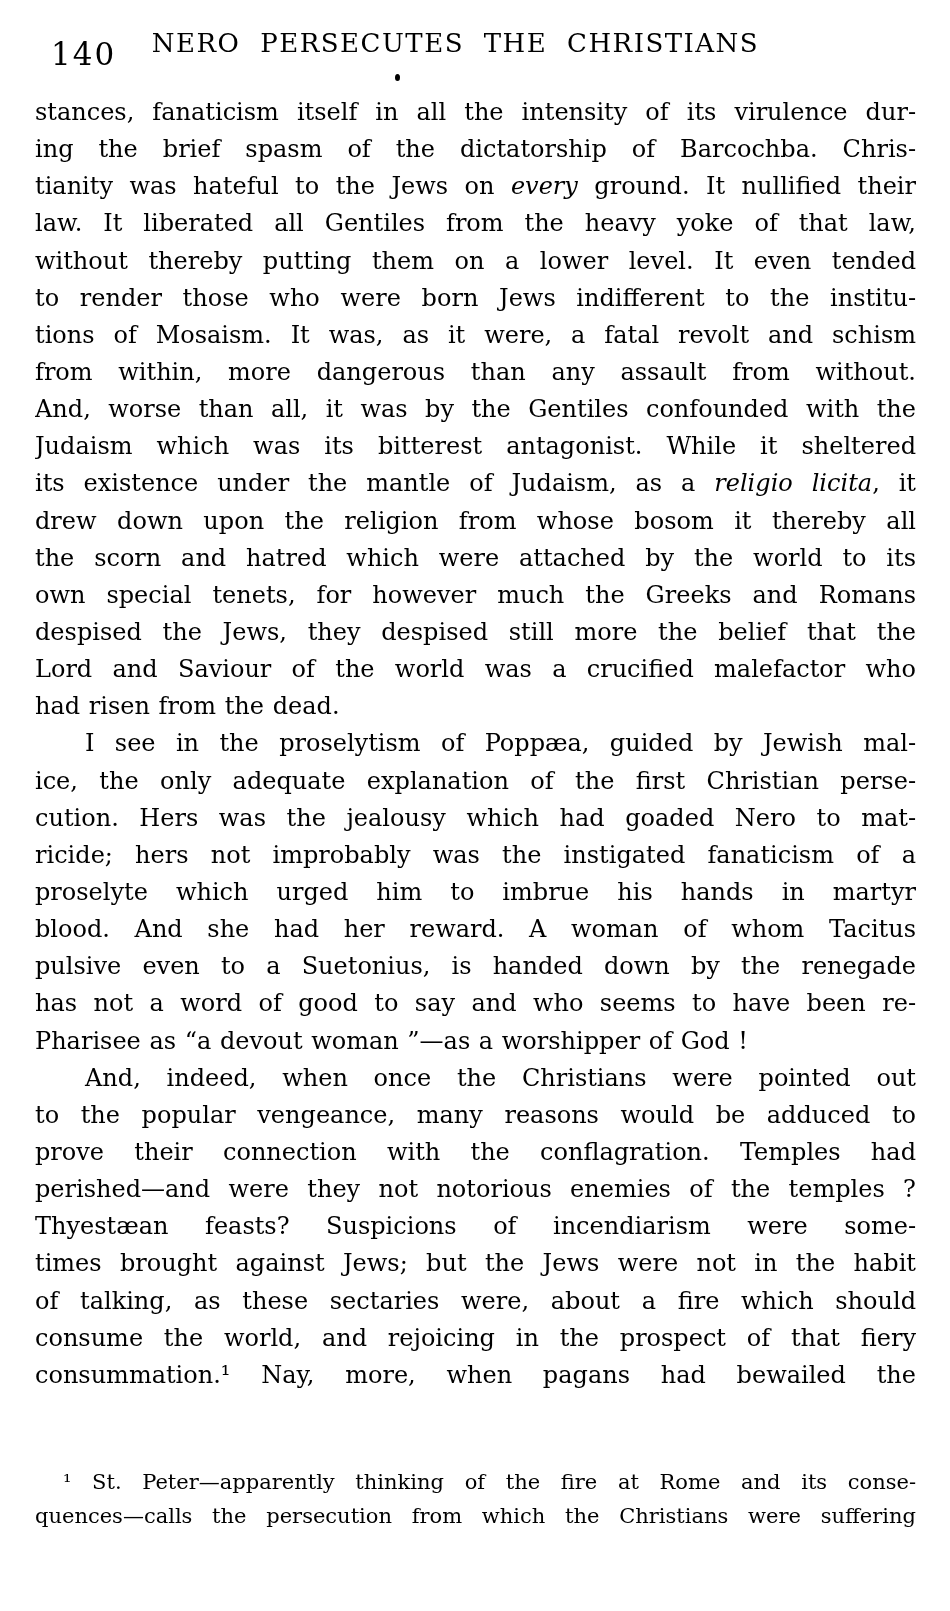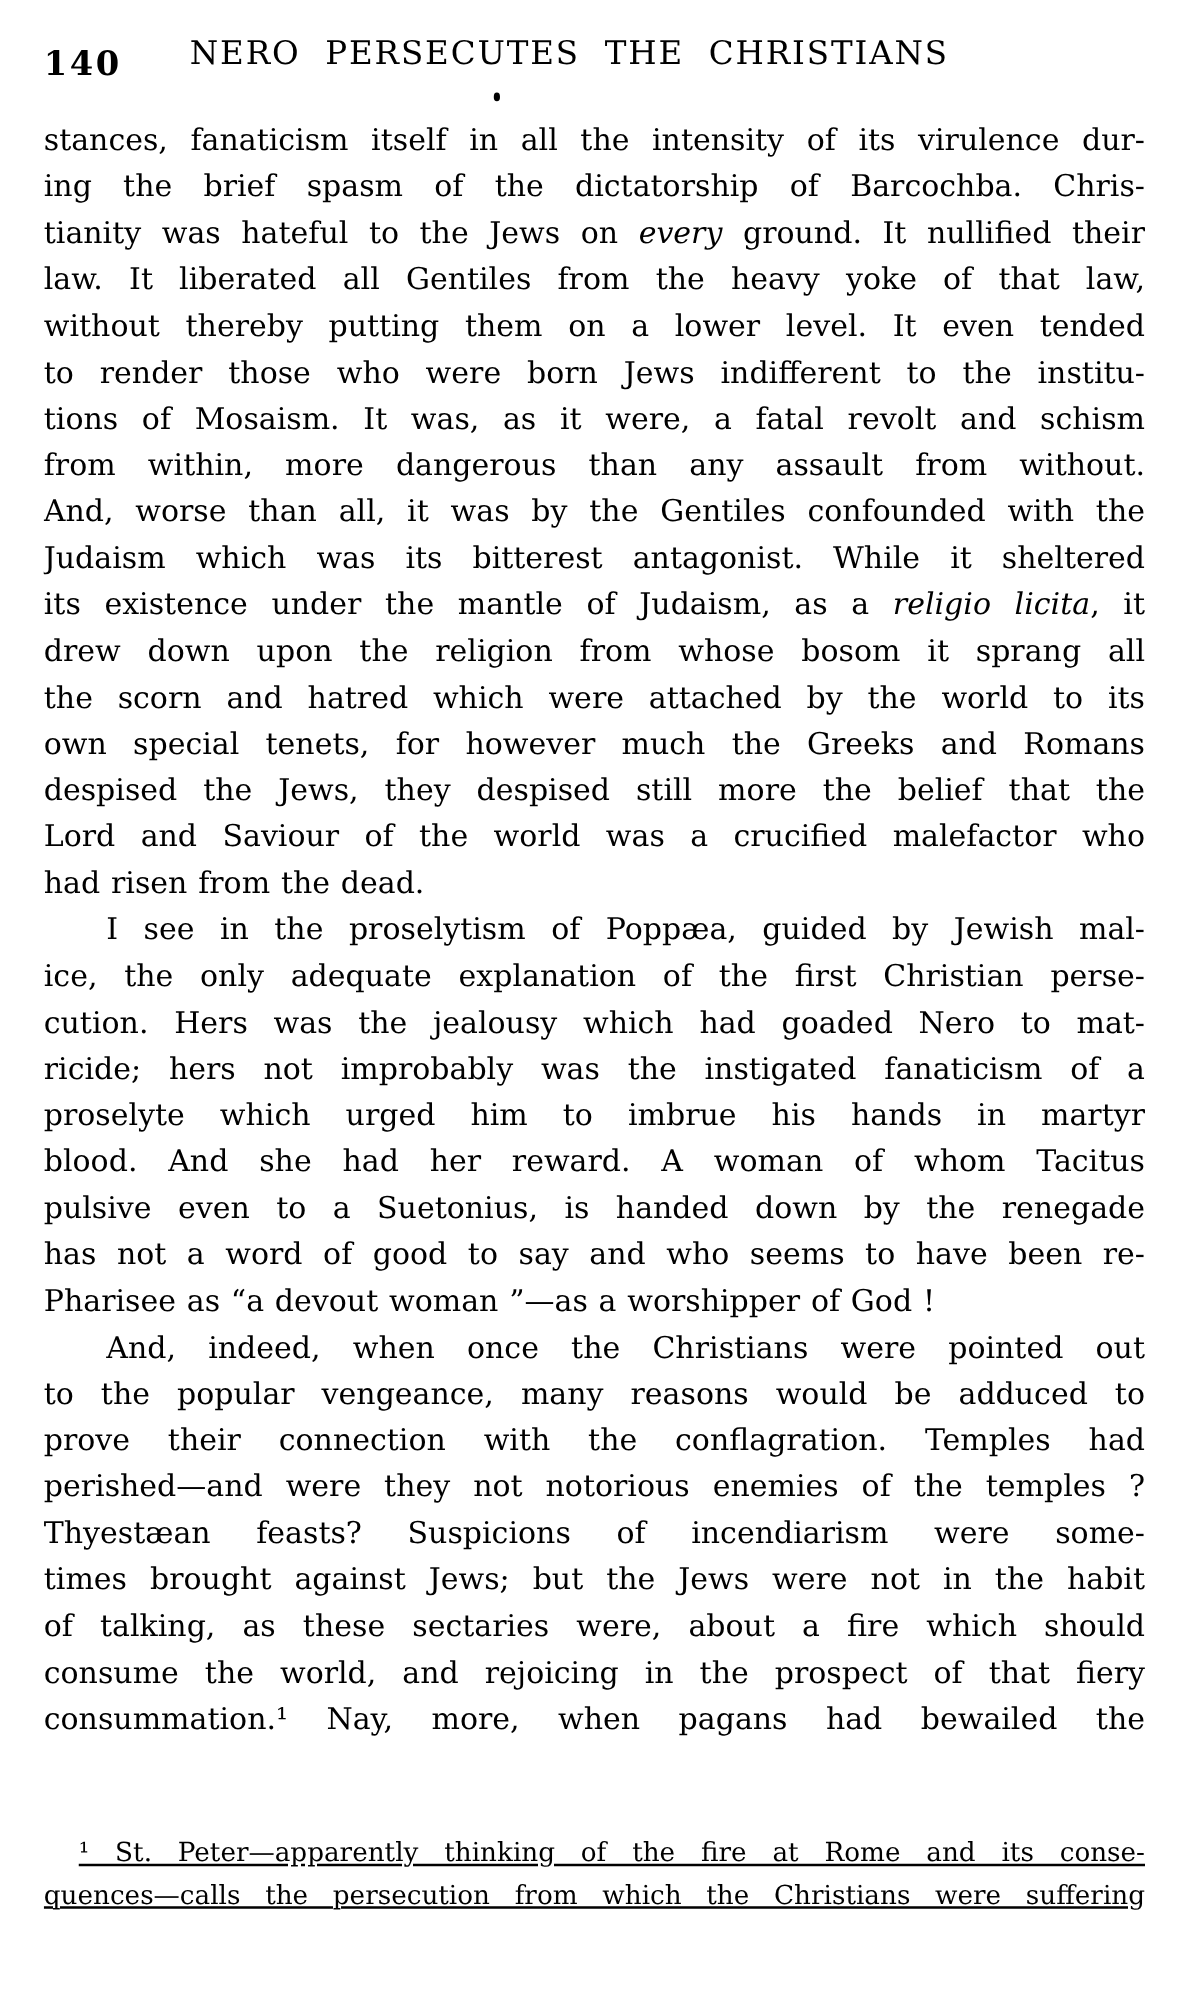--- a/index.html
+++ b/index.html
@@ -19,25 +19,24 @@
   
   .running-header {
     position: absolute;
     top: 28px;
     left: 35px;
     width: 881px;
     height: 44px;
   }
   .page-number {
     position: absolute;
-    left: 0;
+    left: 16px;
     top: 8px;
-    font-size: 27px;
+    font-size: 31px;
     letter-spacing: 2px;
-    font-weight: bold;
   }
   .header-title {
     text-align: center;
     font-size: 26px;
     letter-spacing: 1.5px;
     word-spacing: 10px;
     padding-right: 40px;
     white-space: nowrap;
   }
   .artifact-dot {
@@ -79,21 +78,20 @@
   .footnote {
     position: absolute;
     top: 1466px;
     left: 35px;
     width: 881px;
     font-size: 21px;
     line-height: 33.5px;
   }
   .footnote .line {
     height: 33.5px;
-    text-decoration: underline;
   }
   .footnote .line.indent {
     text-indent: 28px;
   }
 </style>
 </head>
 <body>
 
 <div class="page">
 
@@ -110,21 +108,21 @@
       <div class="line">ing the brief spasm of the dictatorship of Barcochba. Chris-</div>
       <div class="line"><span>tianity was hateful to the Jews on </span><i>every</i><span> ground. It nullified their</span></div>
       <div class="line">law. It liberated all Gentiles from the heavy yoke of that law,</div>
       <div class="line">without thereby putting them on a lower level. It even tended</div>
       <div class="line">to render those who were born Jews indifferent to the institu-</div>
       <div class="line">tions of Mosaism. It was, as it were, a fatal revolt and schism</div>
       <div class="line">from within, more dangerous than any assault from without.</div>
       <div class="line">And, worse than all, it was by the Gentiles confounded with the</div>
       <div class="line">Judaism which was its bitterest antagonist. While it sheltered</div>
       <div class="line"><span>its existence under the mantle of Judaism, as a </span><i>religio licita</i><span>, it</span></div>
-      <div class="line">drew down upon the religion from whose bosom it sprang all</div>
+      <div class="line">drew down upon the religion from whose bosom it thereby all</div>
       <div class="line">the scorn and hatred which were attached by the world to its</div>
       <div class="line">own special tenets, for however much the Greeks and Romans</div>
       <div class="line">despised the Jews, they despised still more the belief that the</div>
       <div class="line">Lord and Saviour of the world was a crucified malefactor who</div>
       <div class="line short">had risen from the dead.</div>
     </div>
 
     <div class="paragraph">
       <div class="line indent">I see in the proselytism of Poppæa, guided by Jewish mal-</div>
       <div class="line">ice, the only adequate explanation of the first Christian perse-</div>

